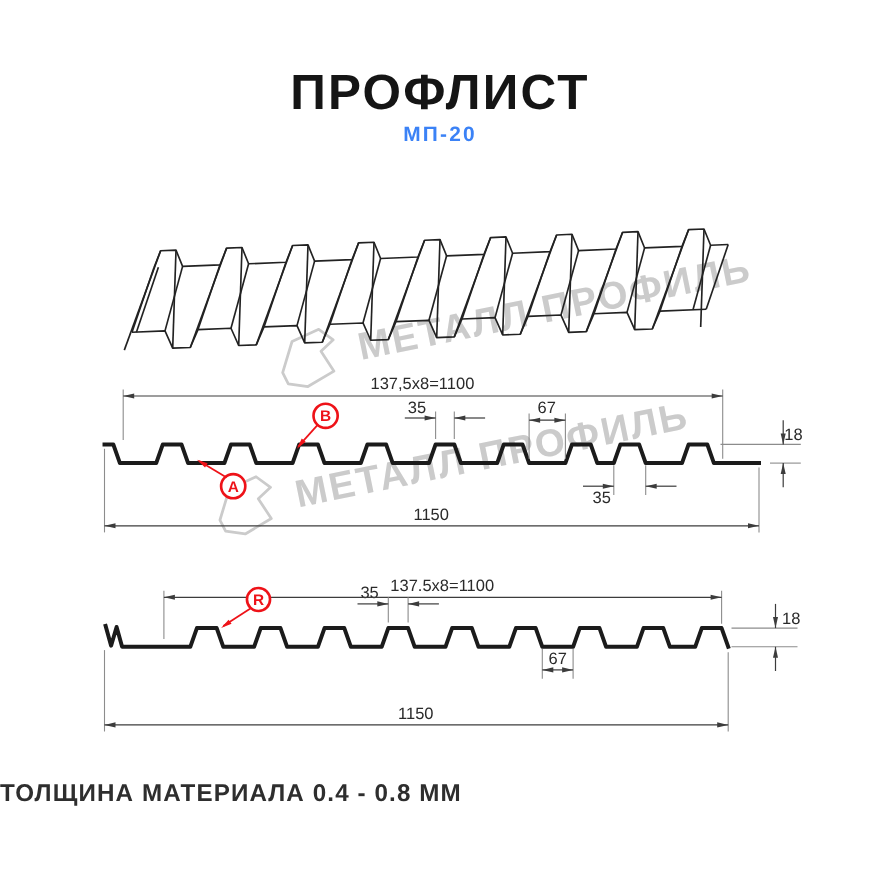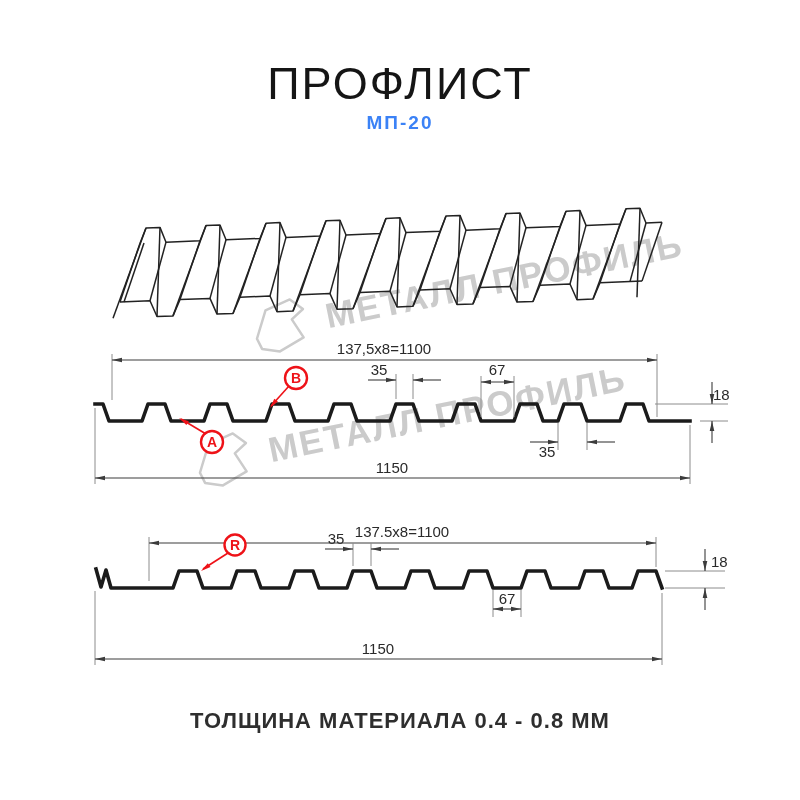--- a/index.html
+++ b/index.html
@@ -1,22 +1,22 @@
 <!DOCTYPE html>
 <html><head>
 <meta charset="utf-8">
 <style>
   html,body{margin:0;padding:0;background:#fff;}
   .page{position:relative;width:800px;height:800px;background:#ffffff;overflow:hidden;
         font-family:"Liberation Sans",sans-serif;}
   .title{position:absolute;top:58px;left:0;width:800px;text-align:center;
-         font-size:45px;font-weight:400;letter-spacing:2px;color:#151515;}
+         font-size:45px;font-weight:700;letter-spacing:2px;color:#151515;}
   .subtitle{position:absolute;top:112px;left:0;width:800px;text-align:center;
          font-size:19px;font-weight:600;letter-spacing:2px;color:#3b82f6;}
-  .footer{position:absolute;top:708px;left:0;width:800px;text-align:center;
+  .footer{position:absolute;top:708px;left:0;width:800px;
          font-size:22px;font-weight:600;letter-spacing:1px;color:#2e2e2e;}
   .wm{position:absolute;display:flex;align-items:center;gap:14px;color:#cbcbcb;
       transform:rotate(-11.5deg);transform-origin:30px 60%;z-index:1;pointer-events:none;}
   .wm .wmtext{font-size:35px;font-weight:700;letter-spacing:2px;white-space:nowrap;}
   .wm svg{flex:0 0 auto;}
   svg.diag{position:absolute;z-index:2;overflow:visible;}
   .prof{fill:none;stroke:#1b1b1b;stroke-width:3.6;stroke-linejoin:round;stroke-linecap:square;}
   .p3d{fill:none;stroke:#222;stroke-width:1.5;stroke-linejoin:round;}
   .dim{stroke:#3c3c3c;stroke-width:1.1;}
   .ext{stroke:#8c8c8c;stroke-width:1;}

